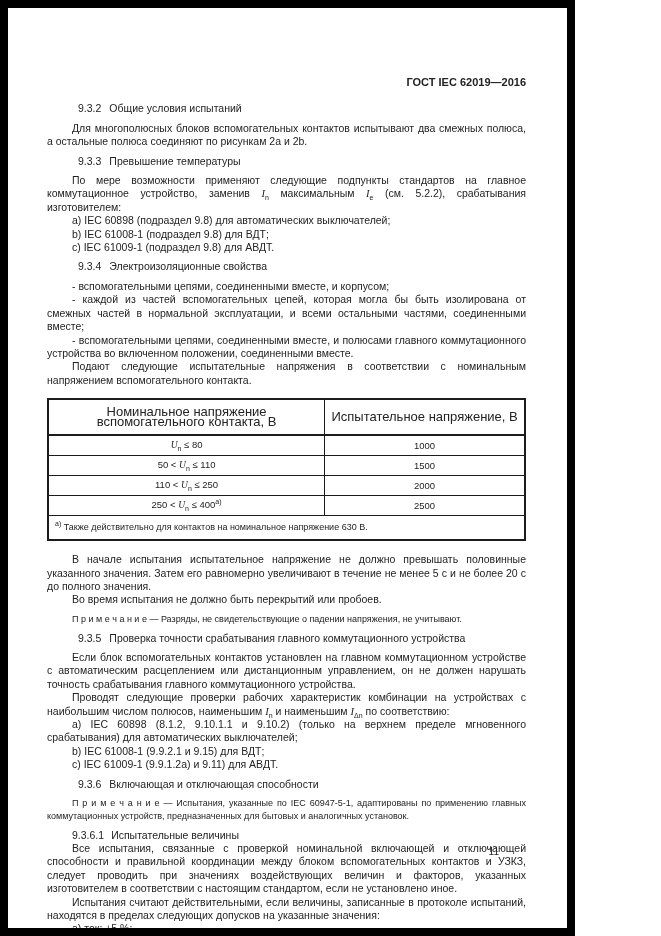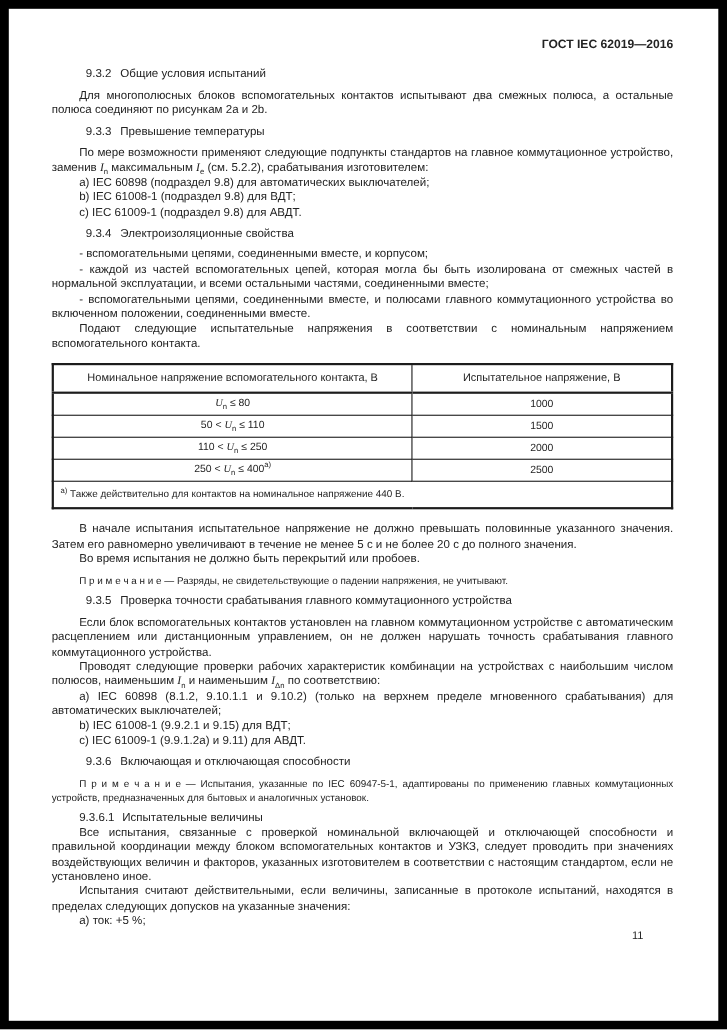--- a/index.html
+++ b/index.html
@@ -1,22 +1,22 @@
 <!DOCTYPE html>
 <html><head>
 <meta charset="utf-8">
 <style>
   html,body { margin:0; padding:0; background:#ffffff; }
   .page {
     position:relative;
-    width:661px; height:936px;
+    width:575px; height:936px;
     box-sizing:border-box;
     background:#ffffff;
     border:8px solid #000000;
-    padding:27px 41px 0 39px;
+    padding:68px 41px 0 39px;
     font-family:"Liberation Sans", sans-serif;
     font-size:10.5px;
     line-height:13.4px;
     color:#232323;
     overflow:hidden;
   }
   .doc-header {
     text-align:right;
     font-weight:bold;
     font-size:11px;
@@ -41,21 +41,21 @@
   table.vtable {
     width:100%;
     border-collapse:collapse;
     margin:11px 0 12px 0;
     table-layout:fixed;
   }
   table.vtable, table.vtable th, table.vtable td { border:1px solid #1c1c1c; }
   table.vtable { border-width:2px; }
   table.vtable th {
     font-weight:normal;
-    font-size:10px;
+    font-size:13px;
     padding:7px 4px;
     text-align:center;
     border-bottom-width:2.5px;
     line-height:10px;
   }
   table.vtable td {
     font-size:9.5px;
     padding:2px 4px 3px 4px;
     text-align:center;
     height:14px;
@@ -118,21 +118,21 @@
       </tr>
       <tr>
         <td><span>110 &lt; </span><i>U</i><sub>n</sub><span> ≤ 250</span><sup></sup></td>
         <td>2000</td>
       </tr>
       <tr>
         <td><span>250 &lt; </span><i>U</i><sub>n</sub><span> ≤ 400</span><sup>a)</sup></td>
         <td>2500</td>
       </tr>
       <tr>
-        <td class="fnote" colspan="2"><sup>a)</sup><span> Также действительно для контактов на номинальное напряжение 440 В.</span></td>
+        <td class="fnote" colspan="2"><sup>a)</sup><span> Также действительно для контактов на номинальное напряжение 630 В.</span></td>
       </tr>
     </tbody>
   </table>
 
   <p>В начале испытания испытательное напряжение не должно превышать половинные указанного значения. Затем его равномерно увеличивают в течение не менее 5 с и не более 20 с до полного значения.</p>
   <p>Во время испытания не должно быть перекрытий или пробоев.</p>
   <p class="note">П р и м е ч а н и е — Разряды, не свидетельствующие о падении напряжения, не учитывают.</p>
 
   <p class="heading"><span class="hnum">9.3.5</span><span>Проверка точности срабатывания главного коммутационного устройства</span></p>
   <p>Если блок вспомогательных контактов установлен на главном коммутационном устройстве с автоматическим расцеплением или дистанционным управлением, он не должен нарушать точность срабатывания главного коммутационного устройства.</p>

